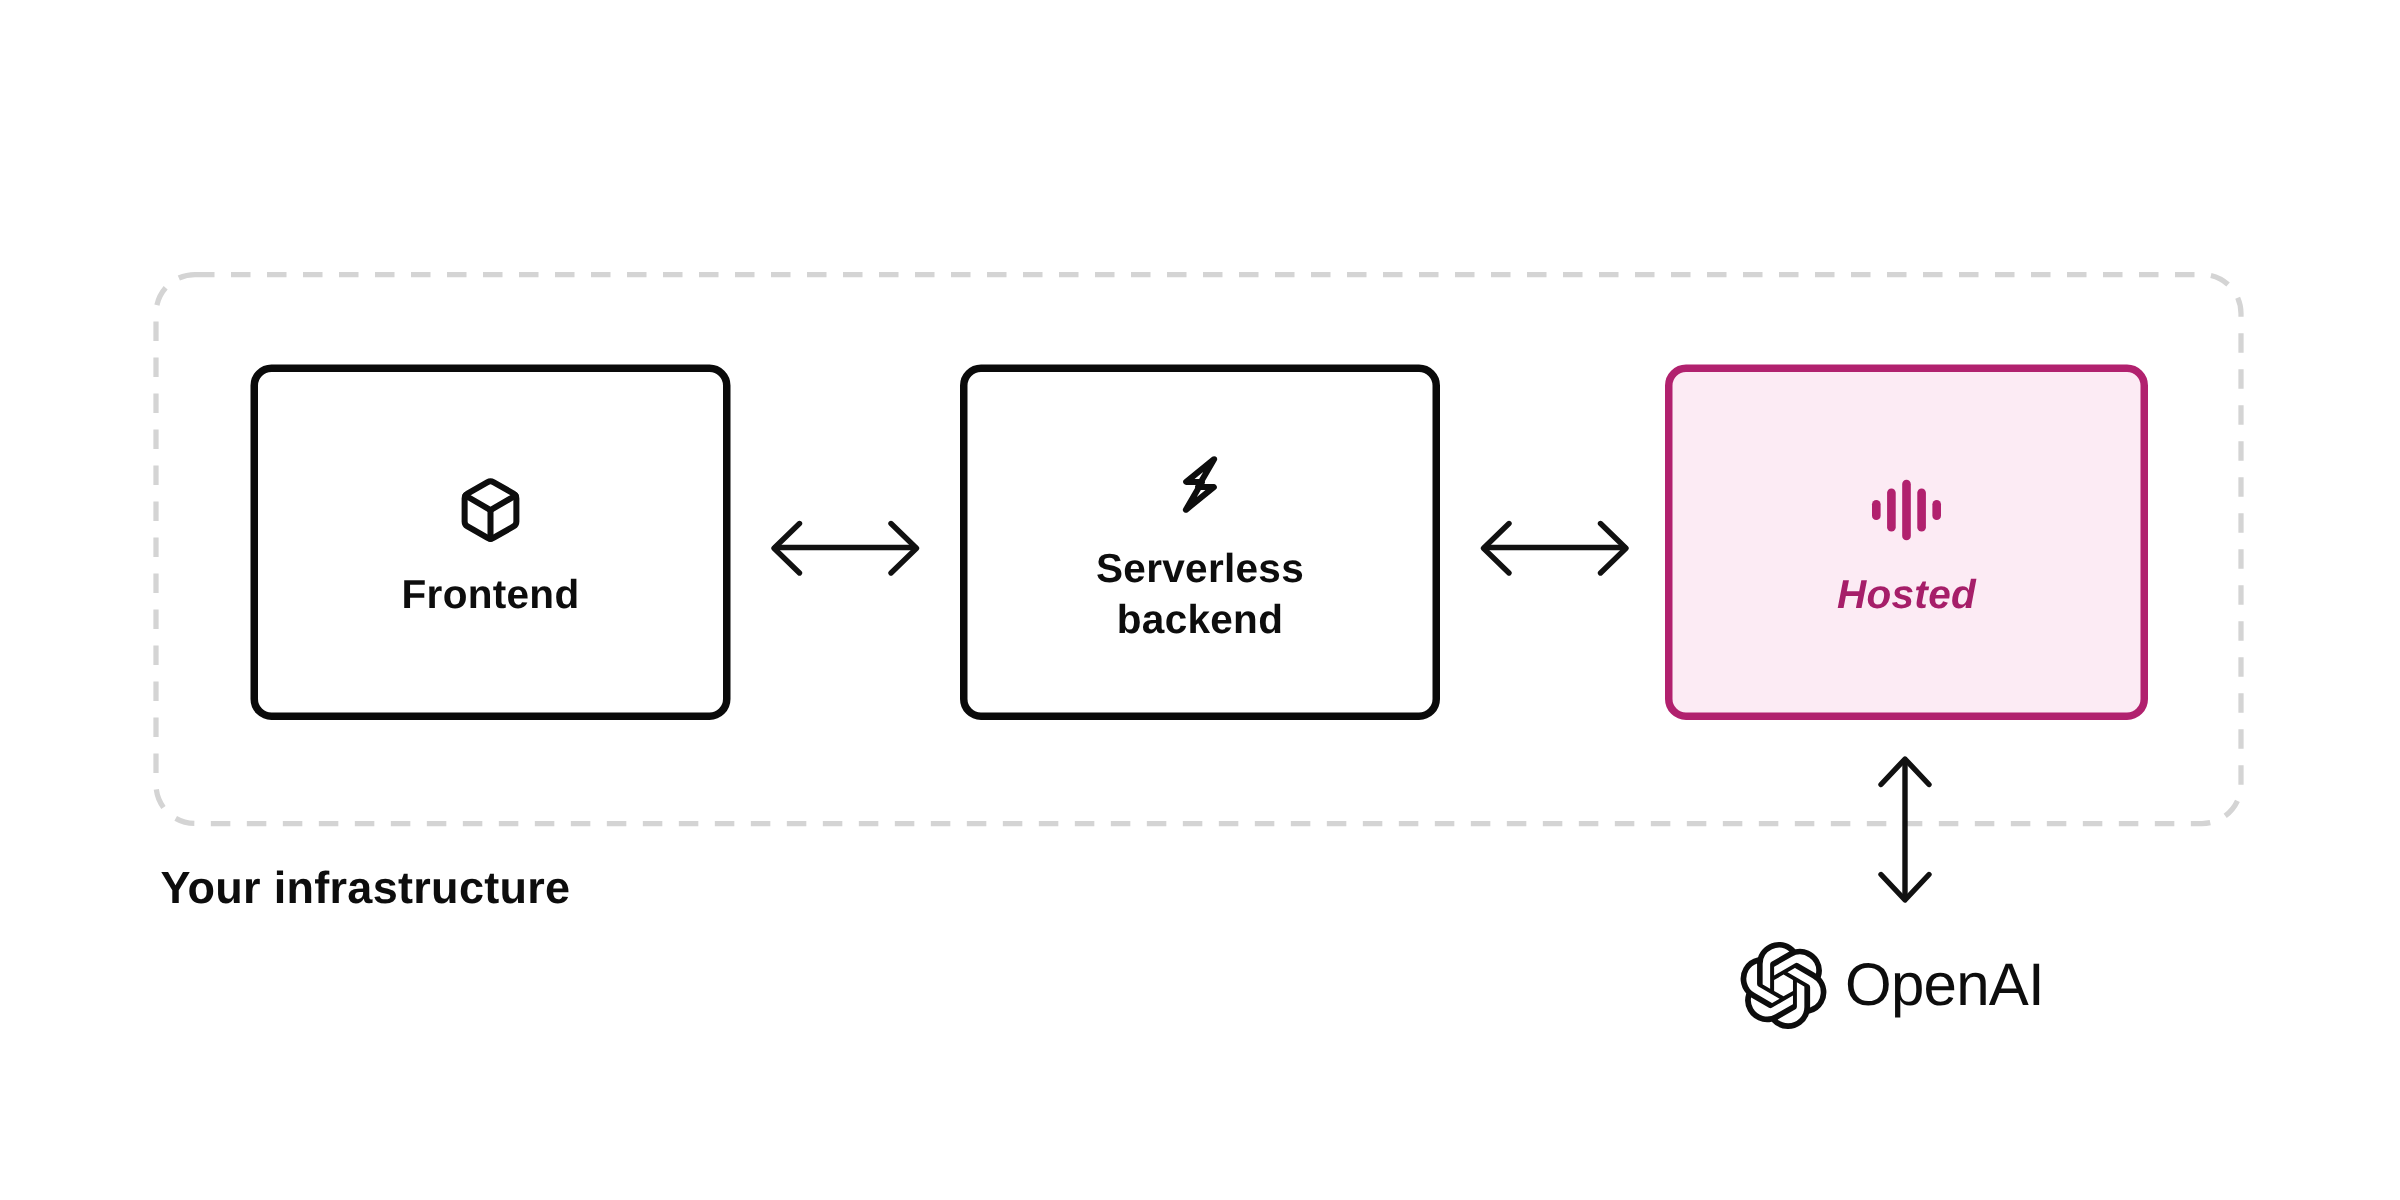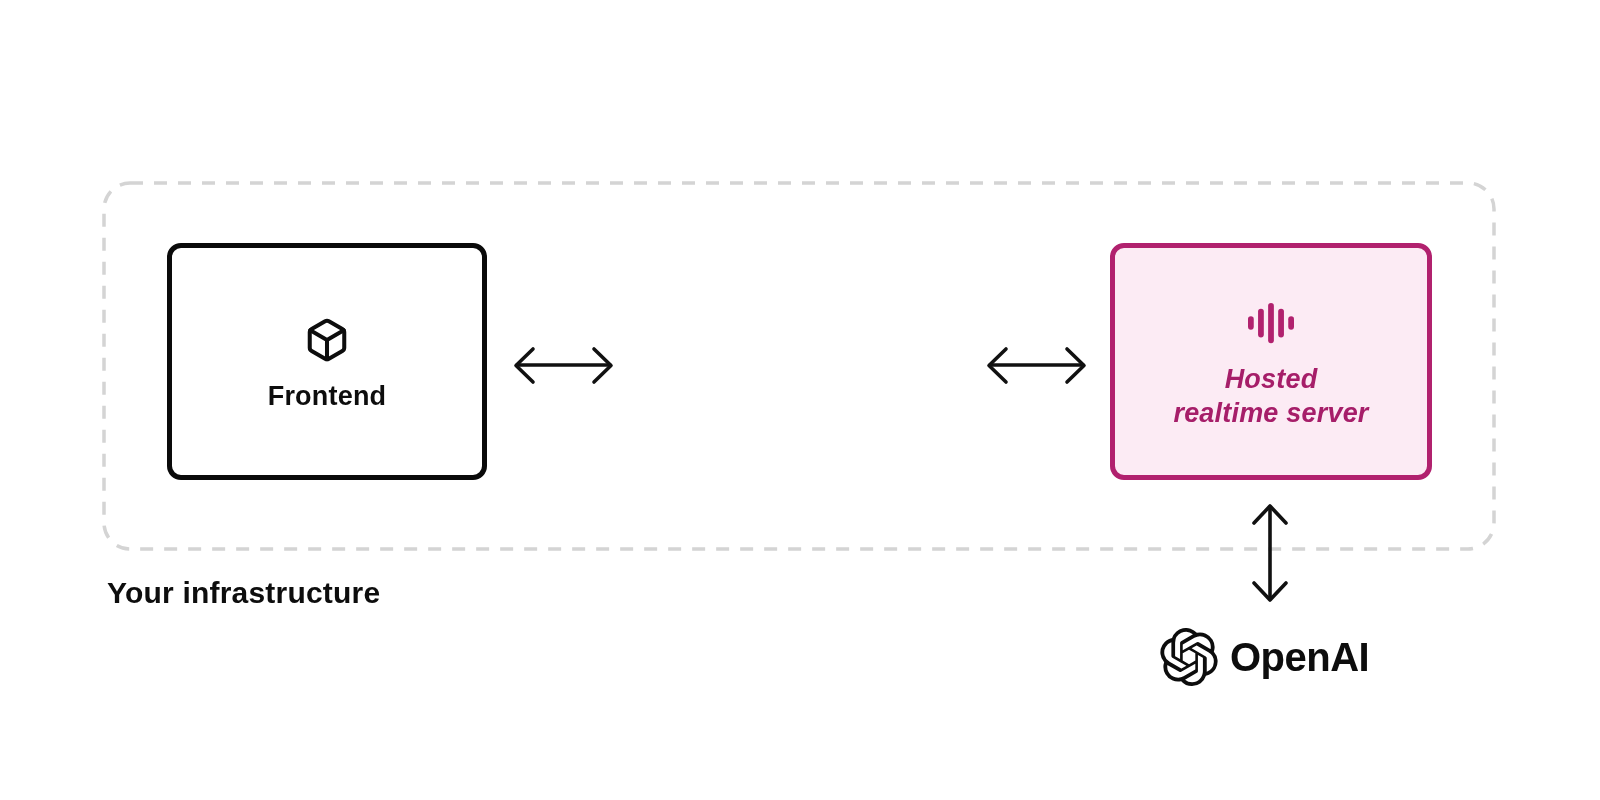--- a/index.html
+++ b/index.html
@@ -50,21 +50,21 @@
     position:absolute;left:107px;top:576px;
     font-size:30px;font-weight:700;color:var(--node-text);letter-spacing:0.2px;
   }
 
   .openai-brand{
     position:absolute;left:1160px;top:626px;height:62px;
     display:flex;align-items:center;gap:12px;
   }
   .openai-mark{fill:var(--node-text);}
   .openai-wordmark{
-    font-size:40px;font-weight:700;color:var(--node-text);letter-spacing:-0.5px;
+    font-size:40px;font-weight:400;color:var(--node-text);letter-spacing:-0.5px;
   }
 </style>
 </head>
 <body>
 
 <div class="canvas">
 
   <svg class="overlay" viewBox="0 0 1600 800" aria-hidden="true">
     <rect class="boundary-rect" x="104" y="183" width="1390" height="366" rx="26"></rect>
 
@@ -89,32 +89,40 @@
 
   <div class="node node-frontend">
     <svg class="icon stroke-icon" width="46" height="46" viewBox="0 0 24 24" aria-hidden="true">
       <path d="M21 16V8a2 2 0 0 0-1-1.73l-7-4a2 2 0 0 0-2 0l-7 4A2 2 0 0 0 3 8v8a2 2 0 0 0 1 1.73l7 4a2 2 0 0 0 2 0l7-4A2 2 0 0 0 21 16z"></path>
       <polyline points="3.27 6.96 12 12.01 20.73 6.96"></polyline>
       <line x1="12" y1="22.08" x2="12" y2="12"></line>
     </svg>
     <div class="label">Frontend</div>
   </div>
 
+  <div class="node node-backend">
+    <svg class="icon stroke-icon" width="46" height="46" viewBox="0 0 24 24" aria-hidden="true">
+      <path d="M16.9 3.2 L7.2 11.1 L12.7 11.1 L7.1 20.8 L16.8 12.9 L11.3 12.9 Z"></path>
+    </svg>
+    <div class="label">
+      <span>Serverless</span>
+      <span>backend</span>
+    </div>
+  </div>
 
   <div class="node node-realtime">
     <svg class="icon wave-icon" width="48" height="46" viewBox="0 0 48 48" aria-hidden="true">
       <rect x="0" y="17" width="6" height="14" rx="3"></rect>
       <rect x="10.5" y="9" width="6" height="30" rx="3"></rect>
       <rect x="21" y="3" width="6" height="42" rx="3"></rect>
       <rect x="31.5" y="9" width="6" height="30" rx="3"></rect>
       <rect x="42" y="17" width="6" height="14" rx="3"></rect>
     </svg>
     <div class="label">
       <span>Hosted</span>
-      <span>realtime server</span>
     </div>
   </div>
 
   <div class="infra-label">Your infrastructure</div>
 
   <div class="openai-brand">
     <svg class="openai-mark" width="58" height="58" viewBox="0 0 24 24" aria-hidden="true">
       <path d="M22.2819 9.8211a5.9847 5.9847 0 0 0-.5157-4.9108 6.0462 6.0462 0 0 0-6.5098-2.9A6.0651 6.0651 0 0 0 4.9807 4.1818a5.9847 5.9847 0 0 0-3.9977 2.9 6.0462 6.0462 0 0 0 .7427 7.0966 5.98 5.98 0 0 0 .511 4.9107 6.051 6.051 0 0 0 6.5146 2.9001A5.9847 5.9847 0 0 0 13.2599 24a6.0557 6.0557 0 0 0 5.7718-4.2058 5.9894 5.9894 0 0 0 3.9977-2.9001 6.0557 6.0557 0 0 0-.7475-7.0729zm-9.022 12.6081a4.4755 4.4755 0 0 1-2.8764-1.0408l.1419-.0804 4.7783-2.7582a.7948.7948 0 0 0 .3927-.6813v-6.7369l2.02 1.1686a.071.071 0 0 1 .038.052v5.5826a4.504 4.504 0 0 1-4.4945 4.4944zm-9.6607-4.1254a4.4708 4.4708 0 0 1-.5346-3.0137l.142.0852 4.783 2.7582a.7712.7712 0 0 0 .7806 0l5.8428-3.3685v2.3324a.0804.0804 0 0 1-.0332.0615L9.74 19.9502a4.4992 4.4992 0 0 1-6.1408-1.6464zM2.3408 7.8956a4.485 4.485 0 0 1 2.3655-1.9728V11.6a.7664.7664 0 0 0 .3879.6765l5.8144 3.3543-2.0201 1.1685a.0757.0757 0 0 1-.071 0l-4.8303-2.7865A4.504 4.504 0 0 1 2.3408 7.8956zm16.5963 3.8558L13.1038 8.364 15.1192 7.2a.0757.0757 0 0 1 .071 0l4.8303 2.7913a4.4944 4.4944 0 0 1-.6765 8.1042v-5.6772a.79.79 0 0 0-.407-.667zm2.0107-3.0231l-.142-.0852-4.7735-2.7818a.7759.7759 0 0 0-.7854 0L9.409 9.2297V6.8974a.0662.0662 0 0 1 .0284-.0615l4.8303-2.7866a4.4992 4.4992 0 0 1 6.6802 4.66zM8.3065 12.863l-2.02-1.1638a.0804.0804 0 0 1-.038-.0567V6.0742a4.4992 4.4992 0 0 1 7.3757-3.4537l-.142.0805L8.704 5.459a.7948.7948 0 0 0-.3927.6813zm1.0976-2.3654l2.602-1.4998 2.6069 1.4998v2.9994l-2.5974 1.4997-2.6067-1.4997Z"></path>
     </svg>
     <span class="openai-wordmark">OpenAI</span>

